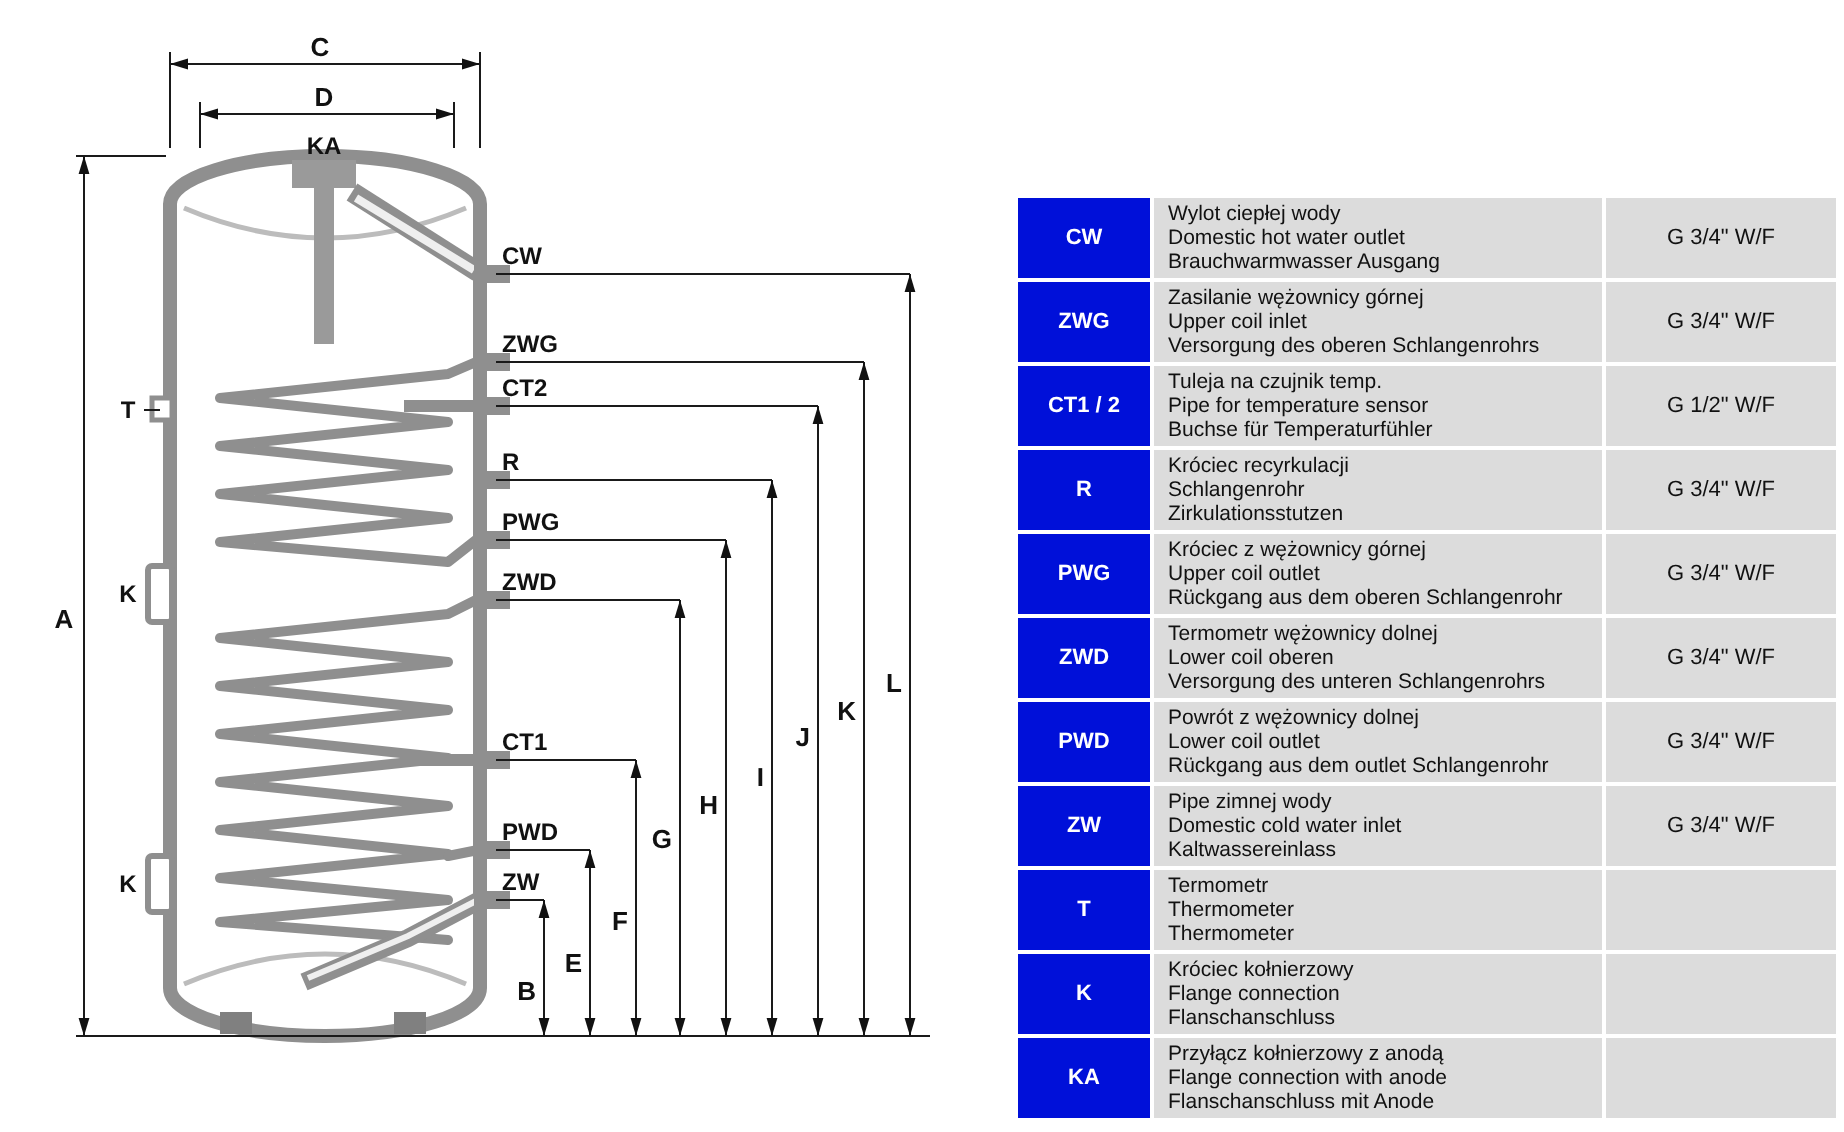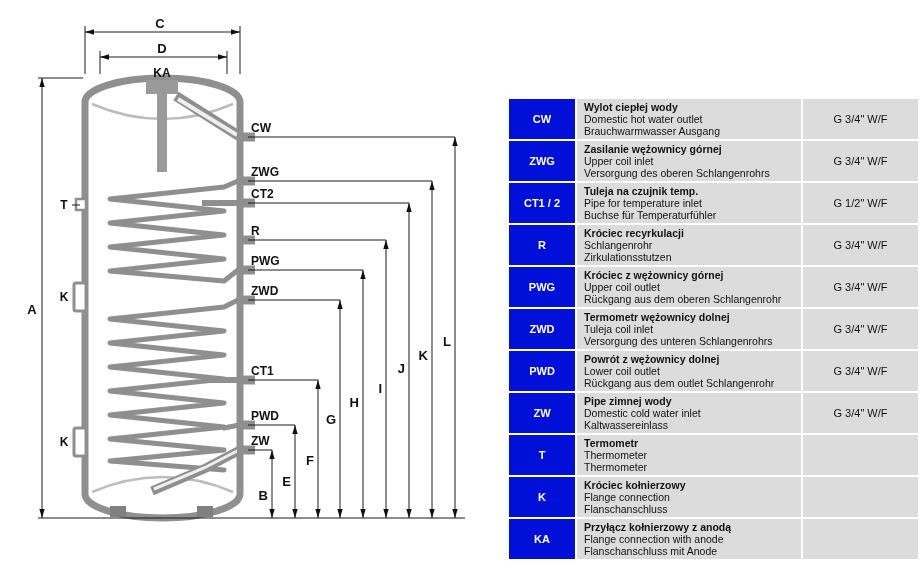--- a/index.html
+++ b/index.html
@@ -13,21 +13,21 @@
   .dimline    { stroke:#1a1a1a; stroke-width:1; fill:none; }
   .tube       { stroke:#8f8f8f; fill:none; }
   .tube-core  { stroke:#efefef; fill:none; }
 
   .spec-table { position:absolute; left:507px; top:97px; width:411px; border-collapse:collapse; table-layout:fixed; }
   .spec-table td { border:2px solid #ffffff; vertical-align:middle; }
   td.code { width:68px; background:var(--table-code-bg,#0010d9); color:#fff; font-weight:bold;
             text-align:center; font-size:11px; }
   td.desc { width:226px; background:var(--table-cell-bg,#dcdcdc); padding:2px 7px; }
   td.desc div { font-size:10.5px; line-height:12px; color:#111; }
-  td.desc .l1 { font-weight:bold; }
+  td.desc .l1 { font-weight:normal; }
   td.size { width:117px; background:var(--table-cell-bg,#dcdcdc); text-align:center;
             font-size:11px; color:#111; }
 </style>
 </head>
 <body>
 
 <div class="page">
 
   <div class="diagram-wrap">
     <svg viewBox="0 0 500 566" width="500" height="566">
@@ -173,21 +173,21 @@
           <div class="l1">Zasilanie wężownicy górnej</div>
           <div class="l2">Upper coil inlet</div>
           <div class="l3">Versorgung des oberen Schlangenrohrs</div>
         </td>
         <td class="size">G 3/4" W/F</td>
       </tr>
       <tr>
         <td class="code">CT1 / 2</td>
         <td class="desc">
           <div class="l1">Tuleja na czujnik temp.</div>
-          <div class="l2">Pipe for temperature inlet</div>
+          <div class="l2">Pipe for temperature sensor</div>
           <div class="l3">Buchse für Temperaturfühler</div>
         </td>
         <td class="size">G 1/2" W/F</td>
       </tr>
       <tr>
         <td class="code">R</td>
         <td class="desc">
           <div class="l1">Króciec recyrkulacji</div>
           <div class="l2">Schlangenrohr</div>
           <div class="l3">Zirkulationsstutzen</div>
@@ -200,21 +200,21 @@
           <div class="l1">Króciec z wężownicy górnej</div>
           <div class="l2">Upper coil outlet</div>
           <div class="l3">Rückgang aus dem oberen Schlangenrohr</div>
         </td>
         <td class="size">G 3/4" W/F</td>
       </tr>
       <tr>
         <td class="code">ZWD</td>
         <td class="desc">
           <div class="l1">Termometr wężownicy dolnej</div>
-          <div class="l2">Tuleja coil inlet</div>
+          <div class="l2">Lower coil oberen</div>
           <div class="l3">Versorgung des unteren Schlangenrohrs</div>
         </td>
         <td class="size">G 3/4" W/F</td>
       </tr>
       <tr>
         <td class="code">PWD</td>
         <td class="desc">
           <div class="l1">Powrót z wężownicy dolnej</div>
           <div class="l2">Lower coil outlet</div>
           <div class="l3">Rückgang aus dem outlet Schlangenrohr</div>

